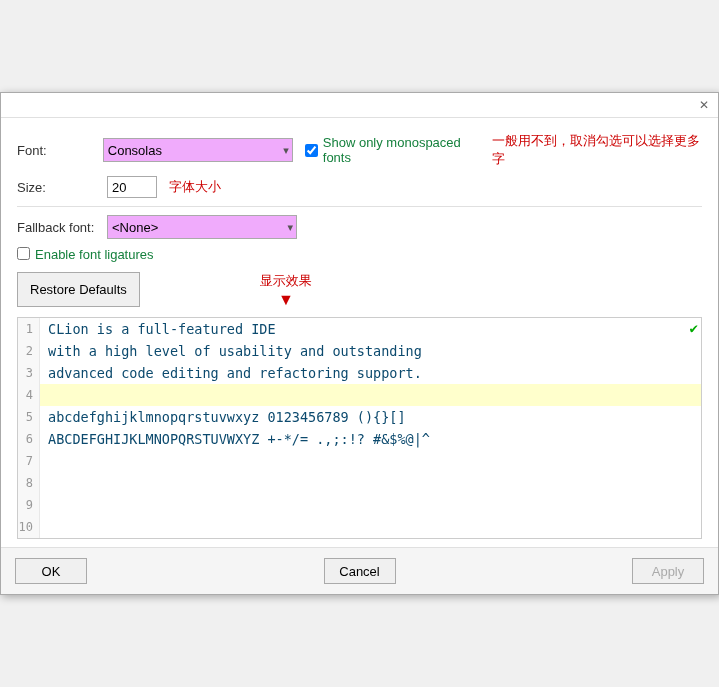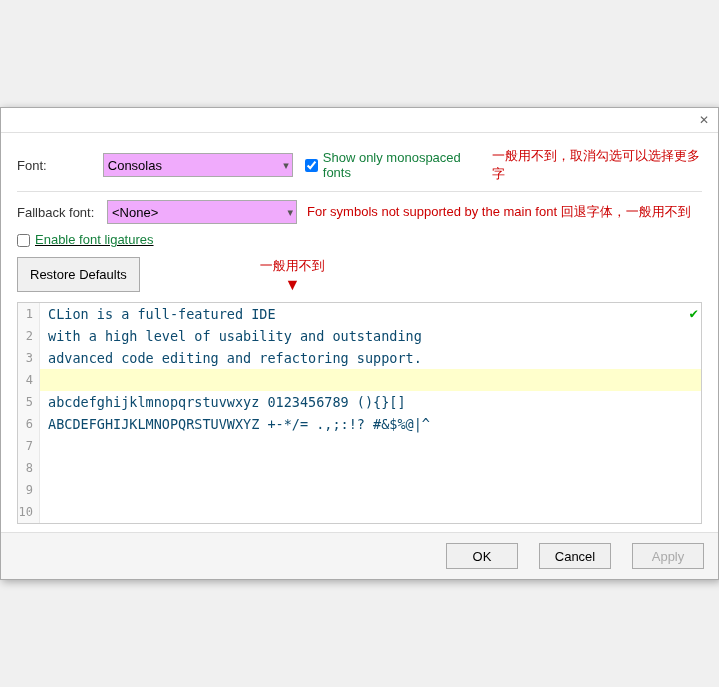--- a/index.html
+++ b/index.html
@@ -121,23 +121,22 @@
       color: #333;
       font-size: 13px;
     }
     .fallback-note {
       color: #cc0000;
       font-size: 13px;
       margin-left: 10px;
     }
     .ligature-row {
       display: flex;
-      align-items: flex-end;
+      align-items: flex-start;
       margin-bottom: 10px;
-      text-decoration: underline;
     }
     .restore-btn {
       background: #f0f0f0;
       border: 1px solid #aaa;
       padding: 9px 12px;
       font-size: 13px;
       cursor: pointer;
       margin-bottom: 6px;
     }
     .preview-area {
@@ -184,21 +183,21 @@
     .tick-icon {
       position: absolute;
       right: 3px;
       top: 2px;
       color: #00aa00;
       font-size: 14px;
     }
     .dialog-footer {
       display: flex;
       align-items: center;
-      justify-content: flex-end;
+      justify-content: space-between;
       padding: 10px 14px;
       gap: 21px;
       border-top: 1px solid #e0e0e0;
       background: #f5f5f5;
     }
     .btn {
       min-width: 72px;
       height: 26px;
       border: 1px solid #aaa;
       background: #f0f0f0;
@@ -238,43 +237,47 @@
           <option>Consolas</option>
         </select>
       </div>
       <div class="checkbox-row" style="margin-left:12px;">
         <input type="checkbox" id="mono-cb" checked="" style="">
         <label for="mono-cb" class="checkbox-label">Show only monospaced fonts</label>
         <span class="red-note">一般用不到，取消勾选可以选择更多字</span>
       </div>
     </div>
 
+    <div class="form-row">
+      <span class="form-label">Size:</span>
+      <input type="text" class="size-input" value="20" style="">
+      <span class="red-note" style="margin-left:12px;">字体大小</span>
+    </div>
 
 
     <hr class="separator">
 
     <div class="fallback-row">
       <span class="fallback-label">Fallback font:</span>
       <div class="select-wrapper">
         <select class="font-select">
           <option>&lt;None&gt;</option>
         </select>
       </div>
-      <span class="fallback-note">For symbols not supported by the main font 回退字体，一般用不到</span>
     </div>
 
     <div class="ligature-row">
       <input type="checkbox" id="lig-cb" style="">
       <label for="lig-cb" class="checkbox-label" style="margin-left:5px;">Enable font ligatures</label>
     </div>
 
     <div style="display:flex; align-items:flex-start; position:relative; margin-bottom:4px;">
       <button class="restore-btn">Restore Defaults</button>
       <div style="position:relative; margin-left:120px; display:flex; flex-direction:column; align-items:center;">
-        <span style="color:#cc0000; font-size:13px;">一般用不到</span>
+        <span style="color:#cc0000; font-size:13px;">显示效果</span>
         <span style="color:#cc0000; font-size:16px; margin-top:1px;">▼</span>
       </div>
     </div>
 
     <div class="preview-area" id="preview-container">
 
     <div class="preview-line">
           <span class="line-num">1</span>
           <span class="line-content">CLion is a full-featured IDE</span>
         </div>

